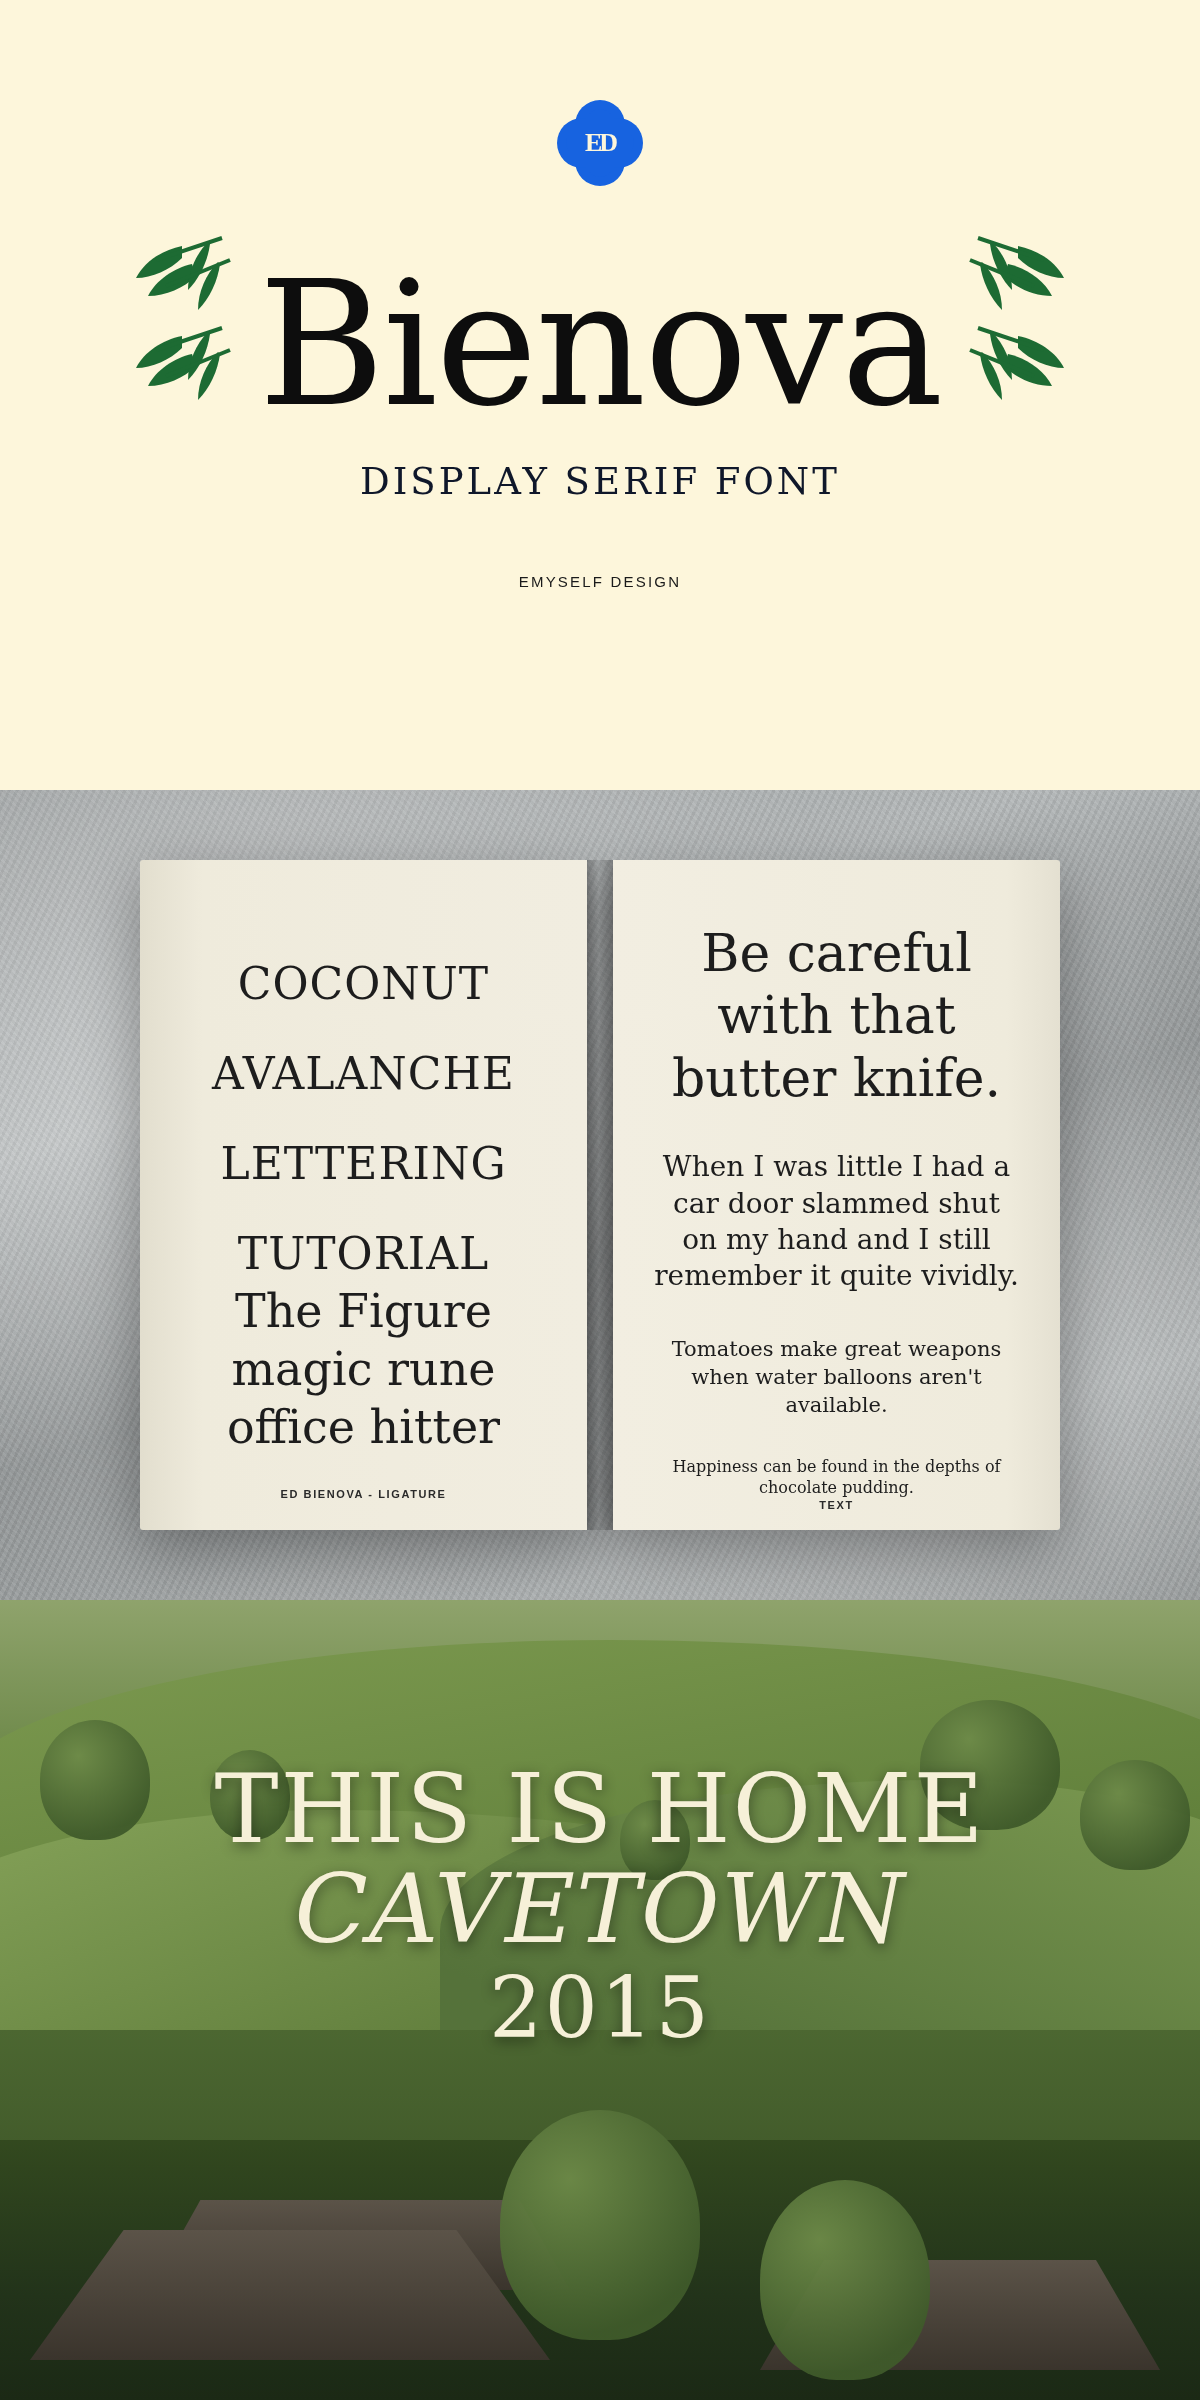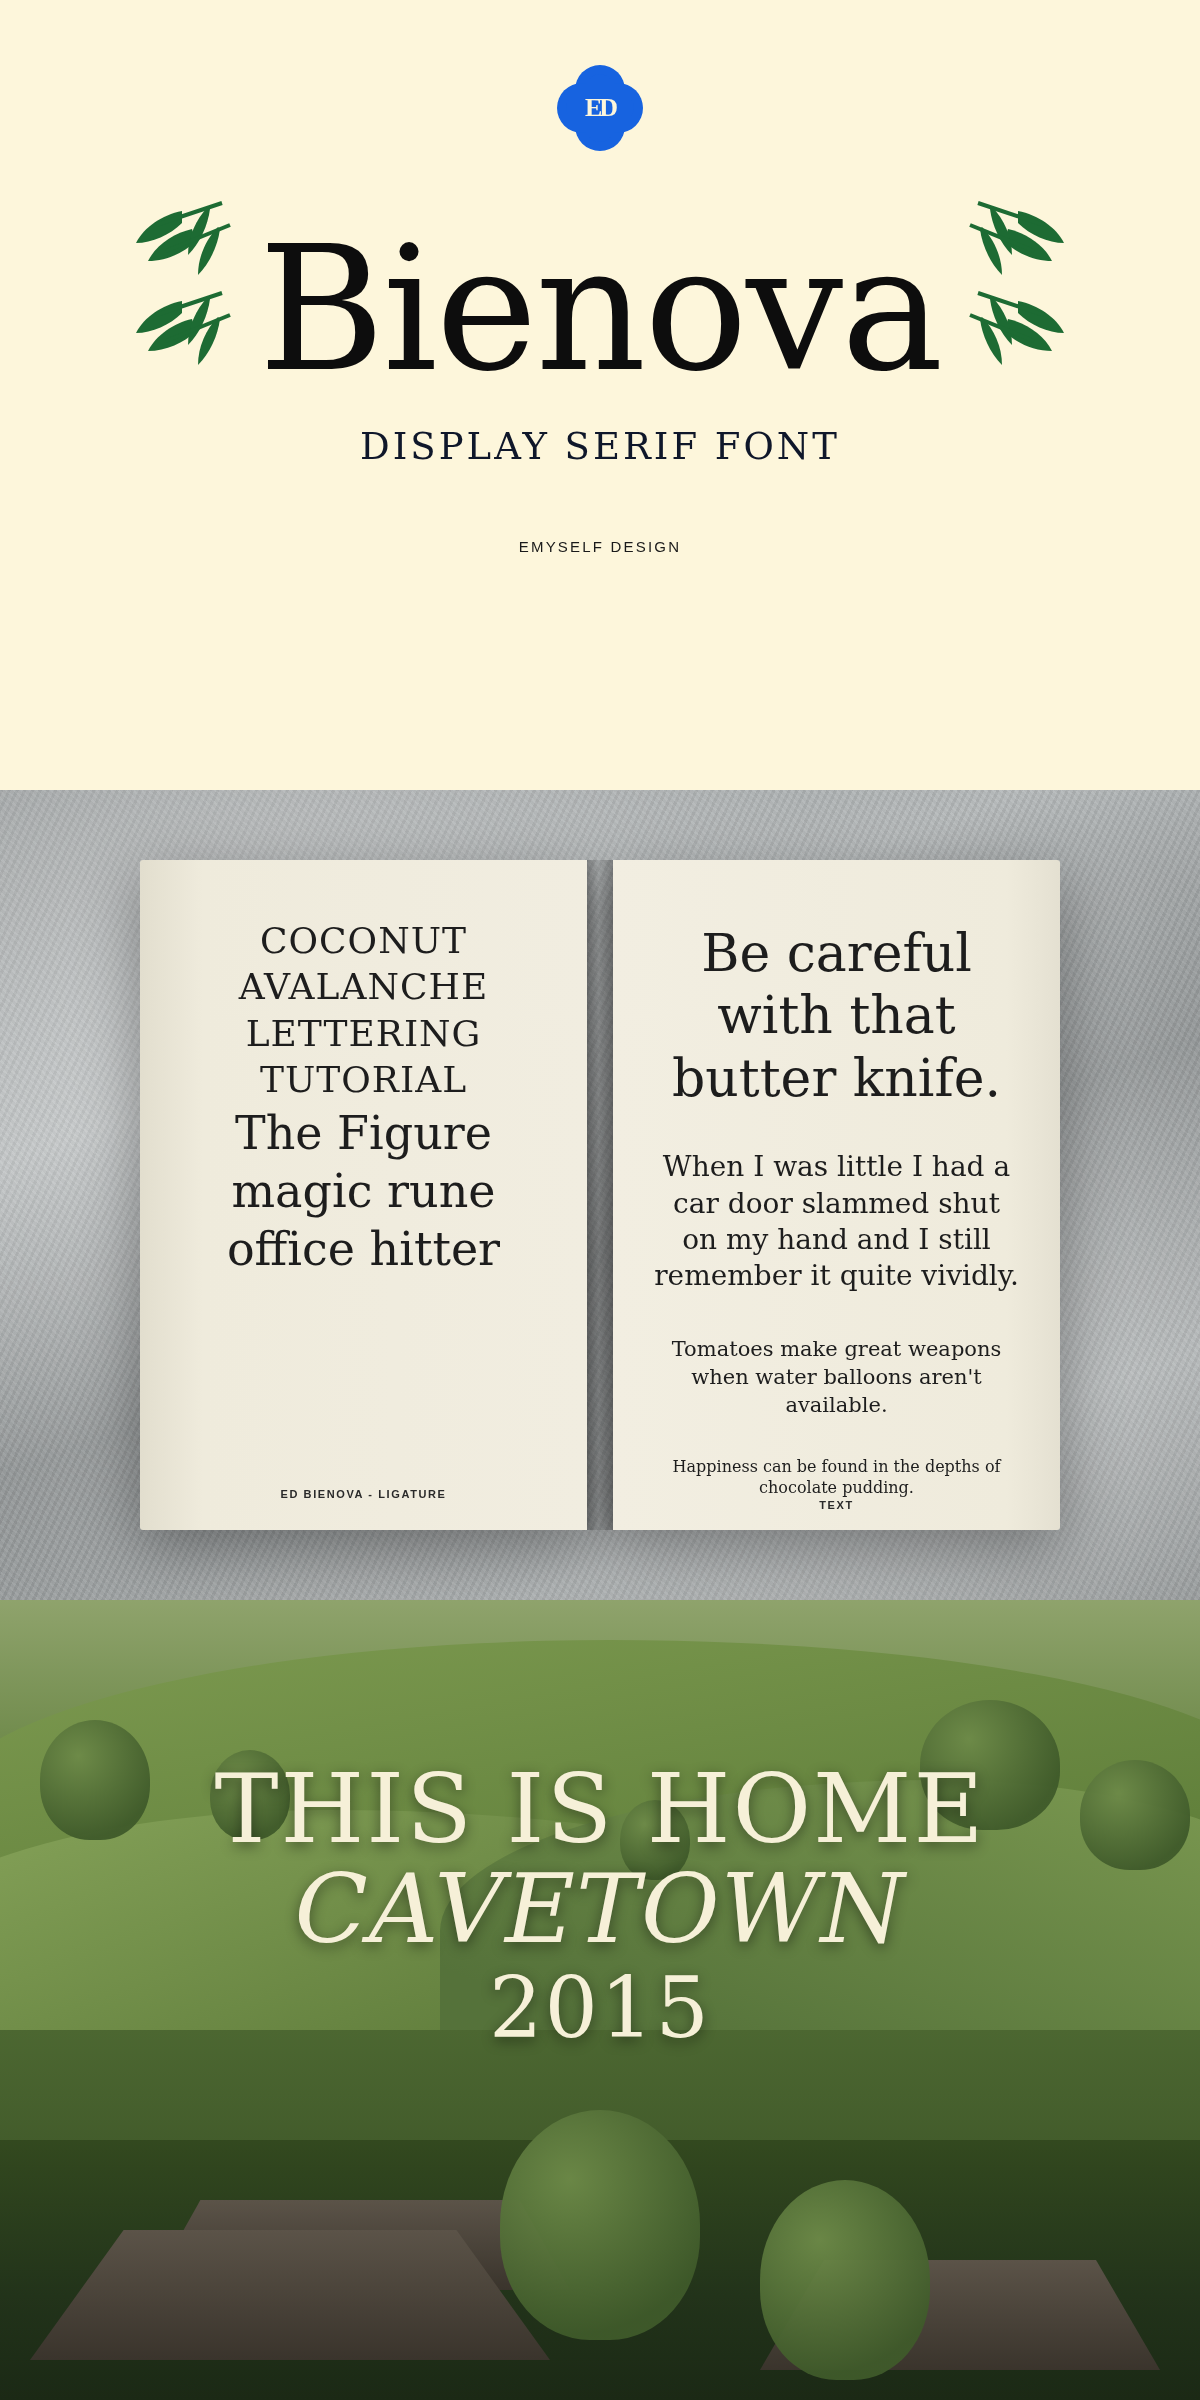--- a/index.html
+++ b/index.html
@@ -20,21 +20,21 @@
   
   .hero {
     position: relative;
     width: 1200px;
     height: 790px;
     background: #fdf6db;
     display: flex;
     flex-direction: column;
     align-items: center;
     justify-content: flex-start;
-    padding-top: 65px;
+    padding-top: 100px;
   }
   .logo-mark {
     width: 86px;
     height: 86px;
     position: relative;
     margin-bottom: 26px;
   }
   .logo-mark .petal {
     position: absolute;
     width: 50px;
@@ -155,21 +155,21 @@
     background: linear-gradient(to right, rgba(0,0,0,0.28), rgba(0,0,0,0.07) 45%, rgba(0,0,0,0.28));
   }
   .lig-list {
     font-family: "DejaVu Serif", "Liberation Serif", serif;
     color: #1d1d1d;
     text-align: center;
     line-height: 1.18;
     margin-top: 12px;
   }
   .lig-list div { margin-bottom: 4px; }
-  .lig-1, .lig-2, .lig-3, .lig-4 { font-size: 36px; letter-spacing: 1px; }
+  .lig-1, .lig-2, .lig-3, .lig-4 { font-size: 44px; letter-spacing: 1px; margin-top: 38px; }
   .lig-5, .lig-6, .lig-7 { font-size: 46px; }
   .page-caption {
     margin-top: auto;
     font-family: "Liberation Sans", sans-serif;
     font-size: 11px;
     letter-spacing: 1.6px;
     font-weight: 700;
     color: #2a2a2a;
   }
   .spec-block { text-align: center; color: #1d1d1d; font-family: "DejaVu Serif", "Liberation Serif", serif; }

